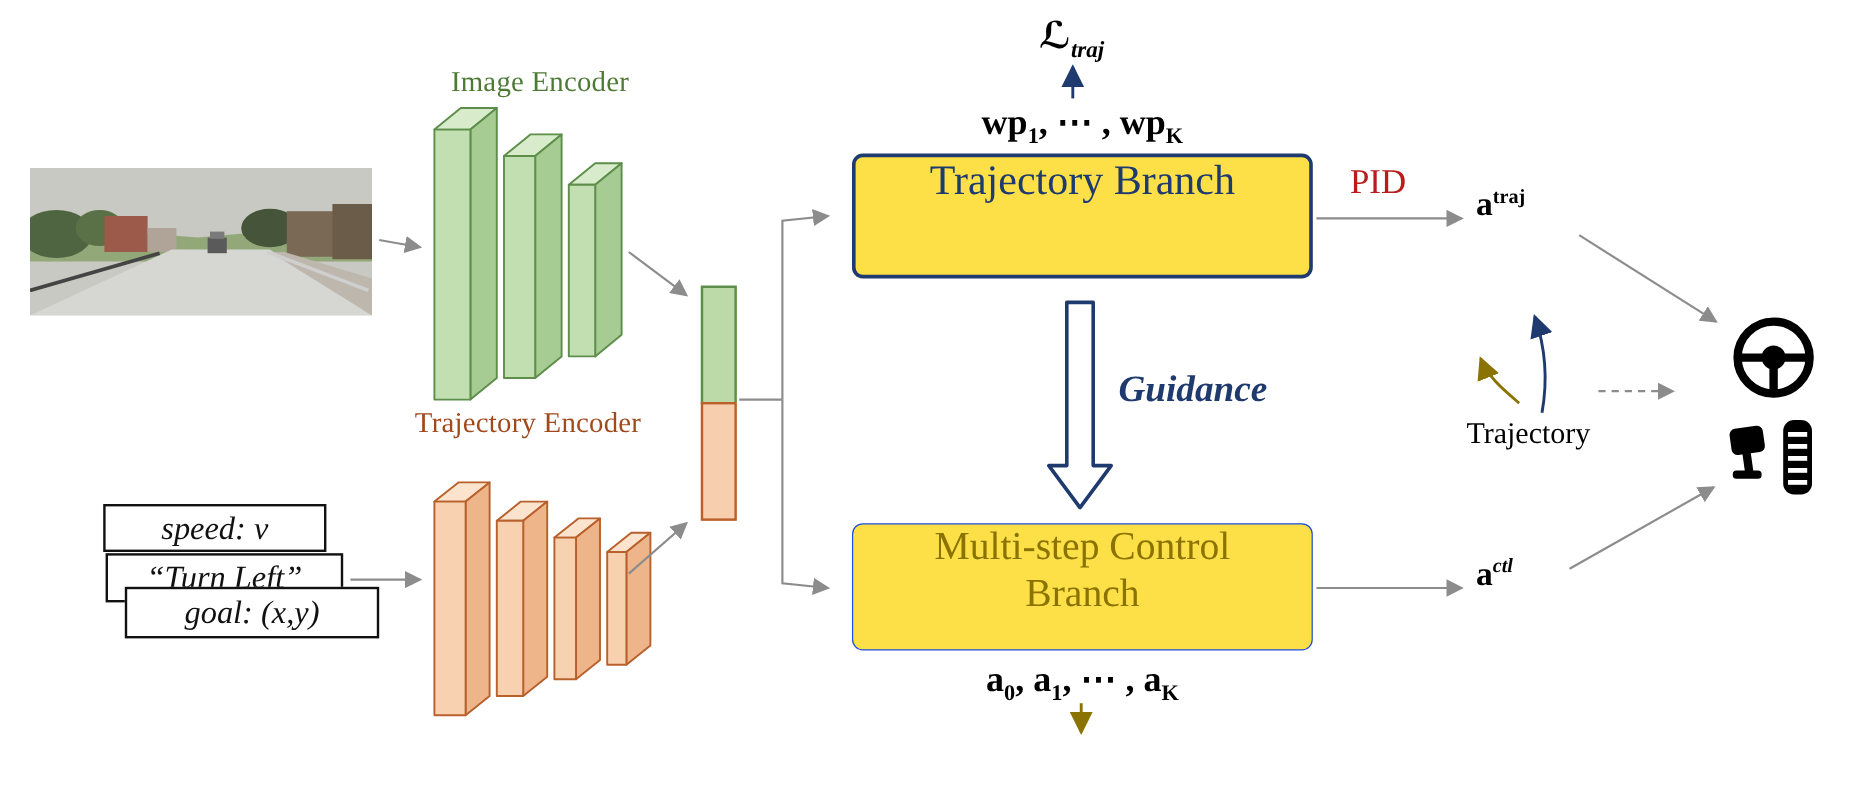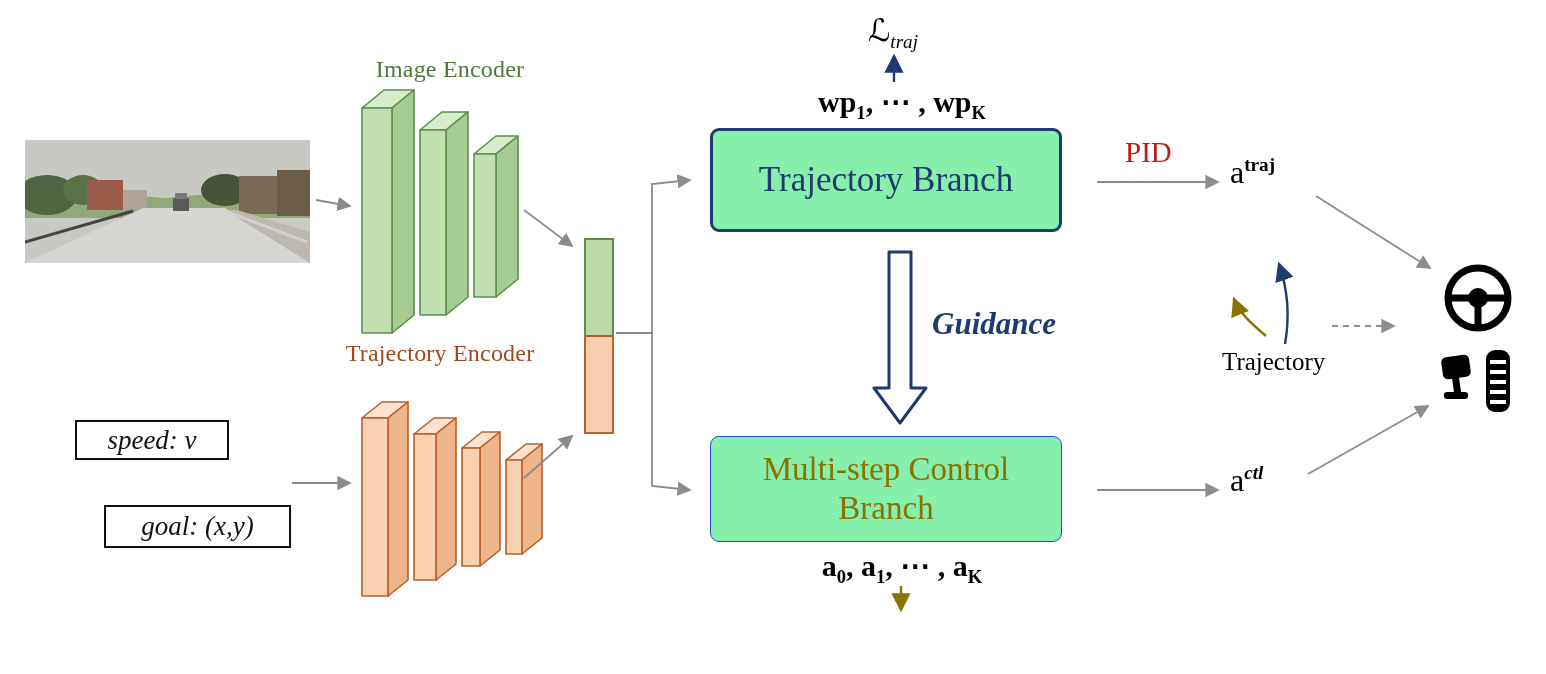--- a/index.html
+++ b/index.html
@@ -9,38 +9,38 @@
   .abs{position:absolute}
   .enc-label{position:absolute;font-size:24px;text-align:center;letter-spacing:.2px}
   .green-t{color:#4e7a35}
   .rust-t{color:#a0491c}
   .input-box{position:absolute;background:#fff;border:2px solid #111;
     display:flex;align-items:center;justify-content:center;
     font-style:italic;font-size:27px;color:#111}
   .feature-bar{position:absolute;left:584px;top:238px;width:30px;height:196px}
   .feat-green{height:99px;background:#bcd9a8;border:2px solid #5d8f4a}
   .feat-orange{height:99px;background:#f8cfae;border:2px solid #b9602c;margin-top:-2px}
-  .branch{position:absolute;left:710px;width:352px;border-radius:9px;background:#86efac;
-    display:flex;flex-direction:column;align-items:center;justify-content:center;text-align:center}
+  .branch{position:absolute;left:710px;width:384px;border-radius:9px;background:#fde047;
+    display:flex;flex-direction:column;align-items:center;text-align:center}
   .branch.traj{top:128px;height:104px;border:3px solid #1e3a6e;color:#1e3a6e;font-size:35px}
   .branch.ctl{top:436px;height:106px;border:1px solid #1d4ed8;color:#8a7300;font-size:33px;line-height:1.18}
   .mathline{position:absolute;left:710px;width:384px;text-align:center;
     font-weight:bold;font-size:30px;color:#000;
     font-family:Liberation Serif, serif}
   sub{font-size:.62em;font-style:normal}
   sup{font-size:.60em}
-  .loss{position:absolute;width:200px;text-align:center;font-size:31px;font-weight:normal;color:#000;
+  .loss{position:absolute;width:200px;text-align:center;font-size:31px;font-weight:bold;color:#000;
     font-family:"Liberation Serif","DejaVu Sans",serif}
   .loss sub{font-style:italic}
   .scr{font-family:"DejaVu Sans","DejaVu Serif",serif}
   .guidance{position:absolute;left:932px;top:306px;font-size:31px;font-weight:bold;
     font-style:italic;color:#1e3a6e}
   .pid{position:absolute;left:1125px;top:136px;font-size:29px;color:#b91c1c}
   .situation{position:absolute;left:1222px;top:348px;font-size:25px;color:#000}
-  .aout{position:absolute;font-size:32px;font-weight:normal;color:#000;
+  .aout{position:absolute;font-size:28px;font-weight:bold;color:#000;
     font-family:"Liberation Serif","DejaVu Sans",serif}
   .aout .it{font-style:italic}
   .overlay{position:absolute;left:0;top:0;pointer-events:none}
   svg .g{stroke:#8c8c8c;stroke-width:1.8;fill:none}
   svg .n{stroke:#1e3a6e;stroke-width:2.4;fill:none}
   svg .o{stroke:#8a7300;stroke-width:2.4;fill:none}
 </style>
 </head>
 <body>
 
@@ -91,24 +91,27 @@
       <rect x="56" y="58" width="22" height="146" fill="#f8d2b0"></rect>
       <polygon points="104,72 124,56 142,56 122,72" fill="#fbe3cd"></polygon>
       <polygon points="122,72 142,56 142,174 122,190" fill="#eeb58a"></polygon>
       <rect x="104" y="72" width="18" height="118" fill="#f8d2b0"></rect>
       <polygon points="148,84 168,68 184,68 164,84" fill="#fbe3cd"></polygon>
       <polygon points="164,84 184,68 184,162 164,178" fill="#eeb58a"></polygon>
       <rect x="148" y="84" width="16" height="94" fill="#f8d2b0"></rect>
     </g>
   </svg>
 
-  <div class="input-box" style="left:75px;top:420px;width:154px;height:40px">
+  <div class="input-box" style="left:86px;top:420px;width:186px;height:40px">
     <span>speed: v</span>
   </div>
-  <div class="input-box" style="left:104px;top:505px;width:187px;height:43px">
+  <div class="input-box" style="left:88px;top:461px;width:198px;height:41px">
+    <span>“Turn Left”</span>
+  </div>
+  <div class="input-box" style="left:104px;top:489px;width:212px;height:43px">
     <span>goal: (x,y)</span>
   </div>
 
   <div class="feature-bar">
     <div class="feat-green"></div>
     <div class="feat-orange"></div>
   </div>
 
   <svg class="overlay" width="1546" height="674" viewBox="0 0 1546 674">
     <defs>

